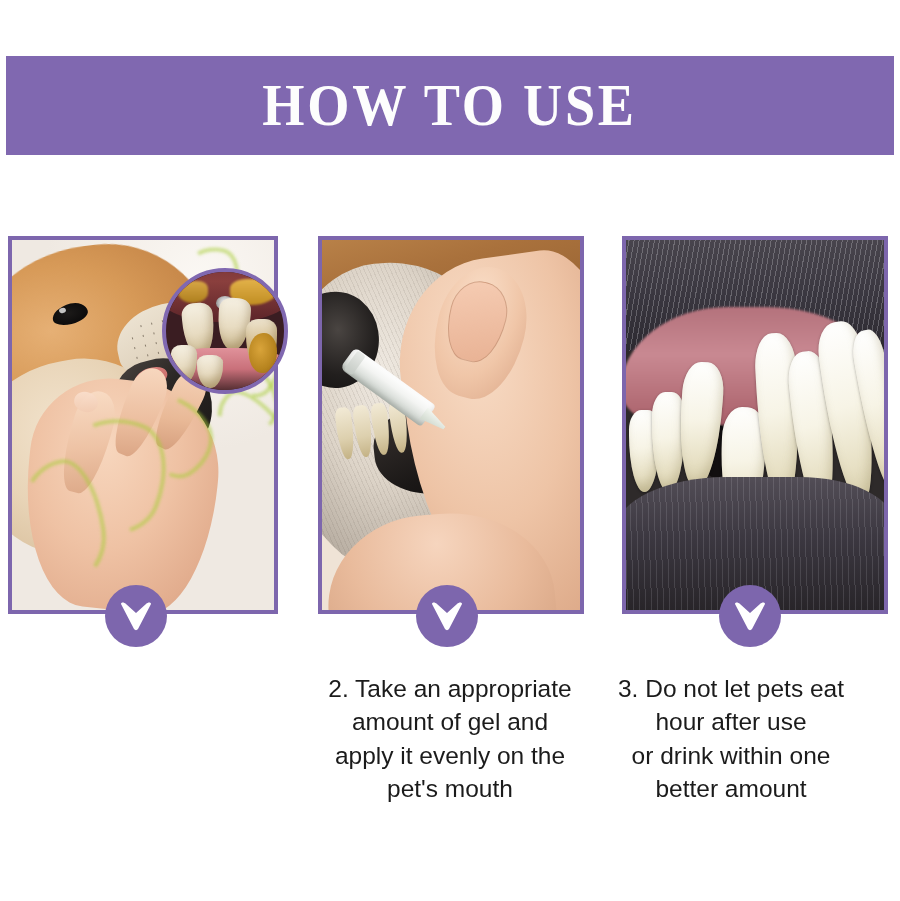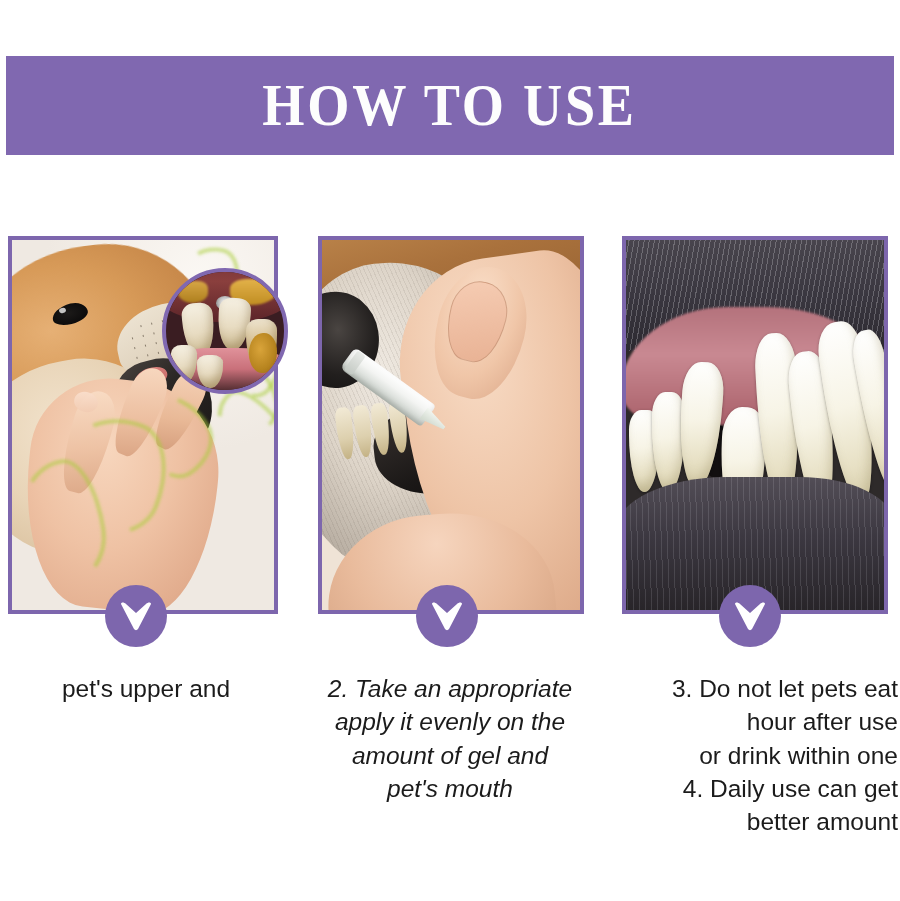--- a/index.html
+++ b/index.html
@@ -470,22 +470,22 @@
     position: absolute;
     top: 0;
     text-align: center;
     color: #1b1b1b;
     font-size: 24.5px;
     line-height: 1.36;
     font-family: "Liberation Sans", sans-serif;
     font-weight: 400;
   }
   .caption-1 { left: 6px;   width: 280px; }
-  .caption-2 { left: 300px; width: 300px; font-style: italic; }
-  .caption-3 { left: 612px; width: 286px; text-align: right; }
+  .caption-2 { left: 300px; width: 300px; }
+  .caption-3 { left: 588px; width: 286px; }
   .caption p { margin: 0; }
 </style>
 </head>
 <body>
 
 <div class="page">
 
   <div class="title-banner">
     <div class="title-text">HOW TO USE</div>
   </div>
@@ -600,32 +600,30 @@
         <svg width="34" height="30" viewBox="0 0 34 30" aria-hidden="true">
           <path d="M2 3 C 2 1, 5 1, 7 3 L 17 12 L 27 3 C 29 1, 32 1, 32 3 L 19 28 C 18 29.5, 16 29.5, 15 28 Z" fill="#ffffff"></path>
         </svg>
       </span>
     </div>
   </div>
 
   <div class="captions">
 
     <div class="caption caption-1">
-      <p>pet's upper and</p>
     </div>
 
     <div class="caption caption-2">
       <p>2. Take an appropriate</p>
+      <p>amount of gel and</p>
       <p>apply it evenly on the</p>
-      <p>amount of gel and</p>
       <p>pet's mouth</p>
     </div>
 
     <div class="caption caption-3">
       <p>3. Do not let pets eat</p>
       <p>hour after use</p>
       <p>or drink within one</p>
-      <p>4. Daily use can get</p>
       <p>better amount</p>
     </div>
 
   </div>
 </div>
 
 </body></html>

